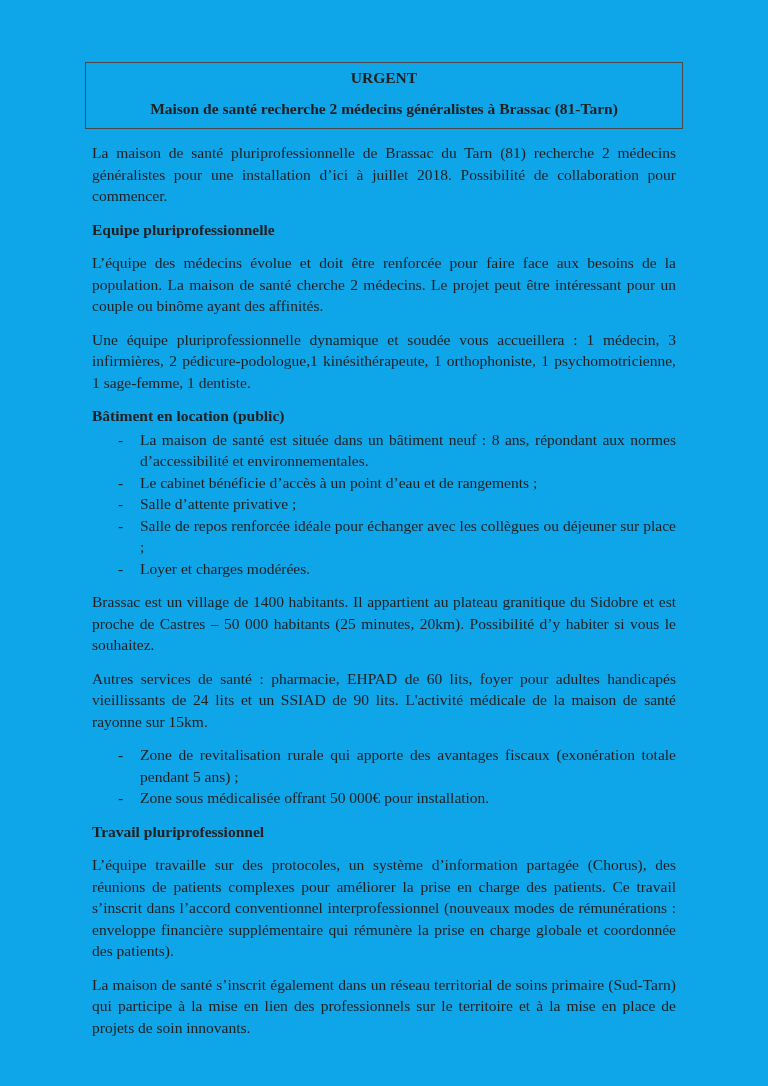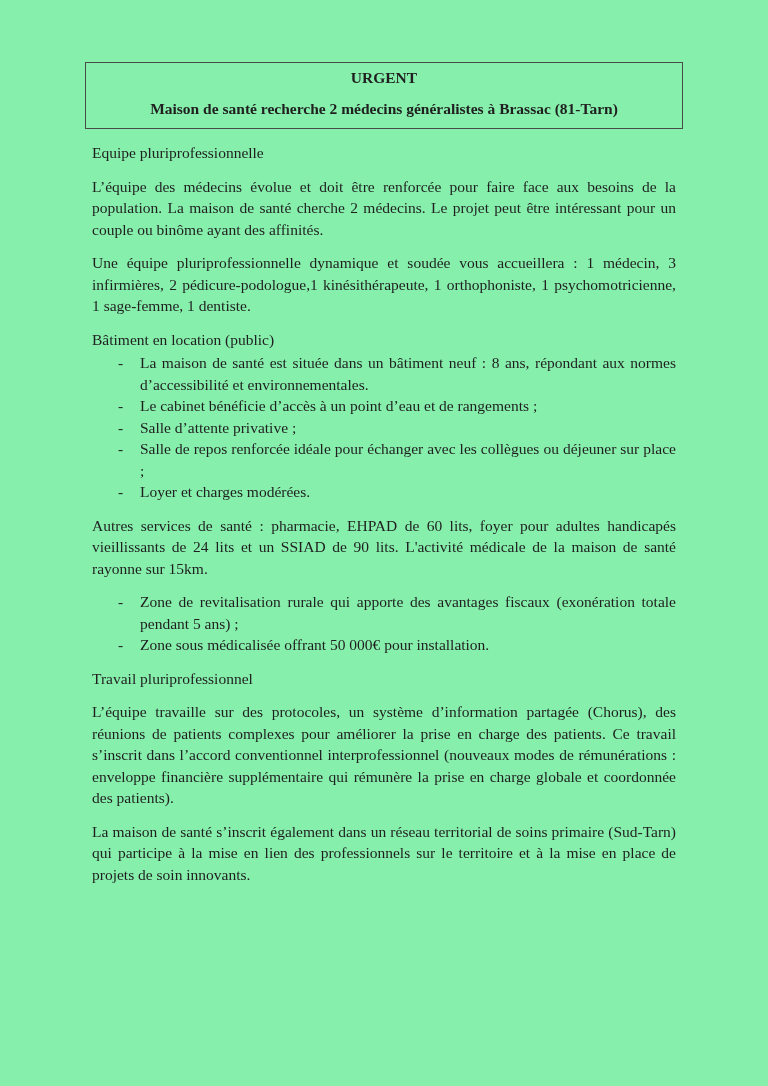--- a/index.html
+++ b/index.html
@@ -1,42 +1,42 @@
 <!DOCTYPE html>
 <html lang="fr"><head>
 <meta charset="utf-8">
 <style>
   html, body { margin: 0; padding: 0; background: #ffffff; }
   .page {
     position: relative;
     width: 768px;
     height: 1086px;
     box-sizing: border-box;
-    background: #86efac;
+    background: #0ea5e9;
     padding: 60px 92px 31px 92px;
     font-family: "Liberation Serif", "DejaVu Serif", serif;
     font-size: 15.5px;
     line-height: 21.5px;
     color: #1f1f1f;
     overflow: hidden;
   }
   .header-box {
     border: 1px solid #4a4a4a;
     margin: 2px -7px 13px -7px;
     padding: 4px 10px 9px 10px;
     text-align: center;
     font-weight: bold;
   }
   .header-box .line2 { margin-top: 9px; }
   .para {
     margin: 0 0 12px 0;
     text-align: justify;
   }
   .heading {
-    font-weight: normal;
+    font-weight: bold;
     margin: 0 0 12px 0;
   }
   .heading.tight { margin-bottom: 2px; }
   .list { margin: 0 0 12px 0; }
   .li {
     display: flex;
     text-align: justify;
   }
   .li .dash {
     flex: 0 0 22px;
@@ -47,20 +47,21 @@
 </head>
 <body>
 
 <div class="page">
 
   <div class="header-box">
     <div class="line1">URGENT</div>
     <div class="line2">Maison de santé recherche 2 médecins généralistes à Brassac (81-Tarn)</div>
   </div>
 
+  <p class="para">La maison de santé pluriprofessionnelle de Brassac du Tarn (81) recherche 2 médecins généralistes pour une installation d’ici à juillet 2018. Possibilité de collaboration pour commencer.</p>
 
   <div class="heading">Equipe pluriprofessionnelle</div>
   <p class="para">L’équipe des médecins évolue et doit être renforcée pour faire face aux besoins de la population. La maison de santé cherche 2 médecins. Le projet peut être intéressant pour un couple ou binôme ayant des affinités.</p>
   <p class="para">Une équipe pluriprofessionnelle dynamique et soudée vous accueillera : 1 médecin, 3 infirmières, 2 pédicure-podologue,1 kinésithérapeute, 1 orthophoniste, 1 psychomotricienne, 1 sage-femme, 1 dentiste.</p>
 
   <div class="heading tight">Bâtiment en location (public)</div>
   <div class="list">
     <div class="li">
       <span class="dash">-</span>
       <span class="txt">La maison de santé est située dans un bâtiment neuf : 8 ans, répondant aux normes d’accessibilité et environnementales.</span>
@@ -76,20 +77,21 @@
     <div class="li">
       <span class="dash">-</span>
       <span class="txt">Salle de repos renforcée idéale pour échanger avec les collègues ou déjeuner sur place ;</span>
     </div>
     <div class="li">
       <span class="dash">-</span>
       <span class="txt">Loyer et charges modérées.</span>
     </div>
   </div>
 
+  <p class="para">Brassac est un village de 1400 habitants. Il appartient au plateau granitique du Sidobre et est proche de Castres – 50 000 habitants (25 minutes, 20km). Possibilité d’y habiter si vous le souhaitez.</p>
   <p class="para">Autres services de santé : pharmacie, EHPAD de 60 lits, foyer pour adultes handicapés vieillissants de 24 lits et un SSIAD de 90 lits. L'activité médicale de la maison de santé rayonne sur 15km.</p>
 
   <div class="list">
     <div class="li">
       <span class="dash">-</span>
       <span class="txt">Zone de revitalisation rurale qui apporte des avantages fiscaux (exonération totale pendant 5 ans) ;</span>
     </div>
     <div class="li">
       <span class="dash">-</span>
       <span class="txt">Zone sous médicalisée offrant 50 000€ pour installation.</span>

